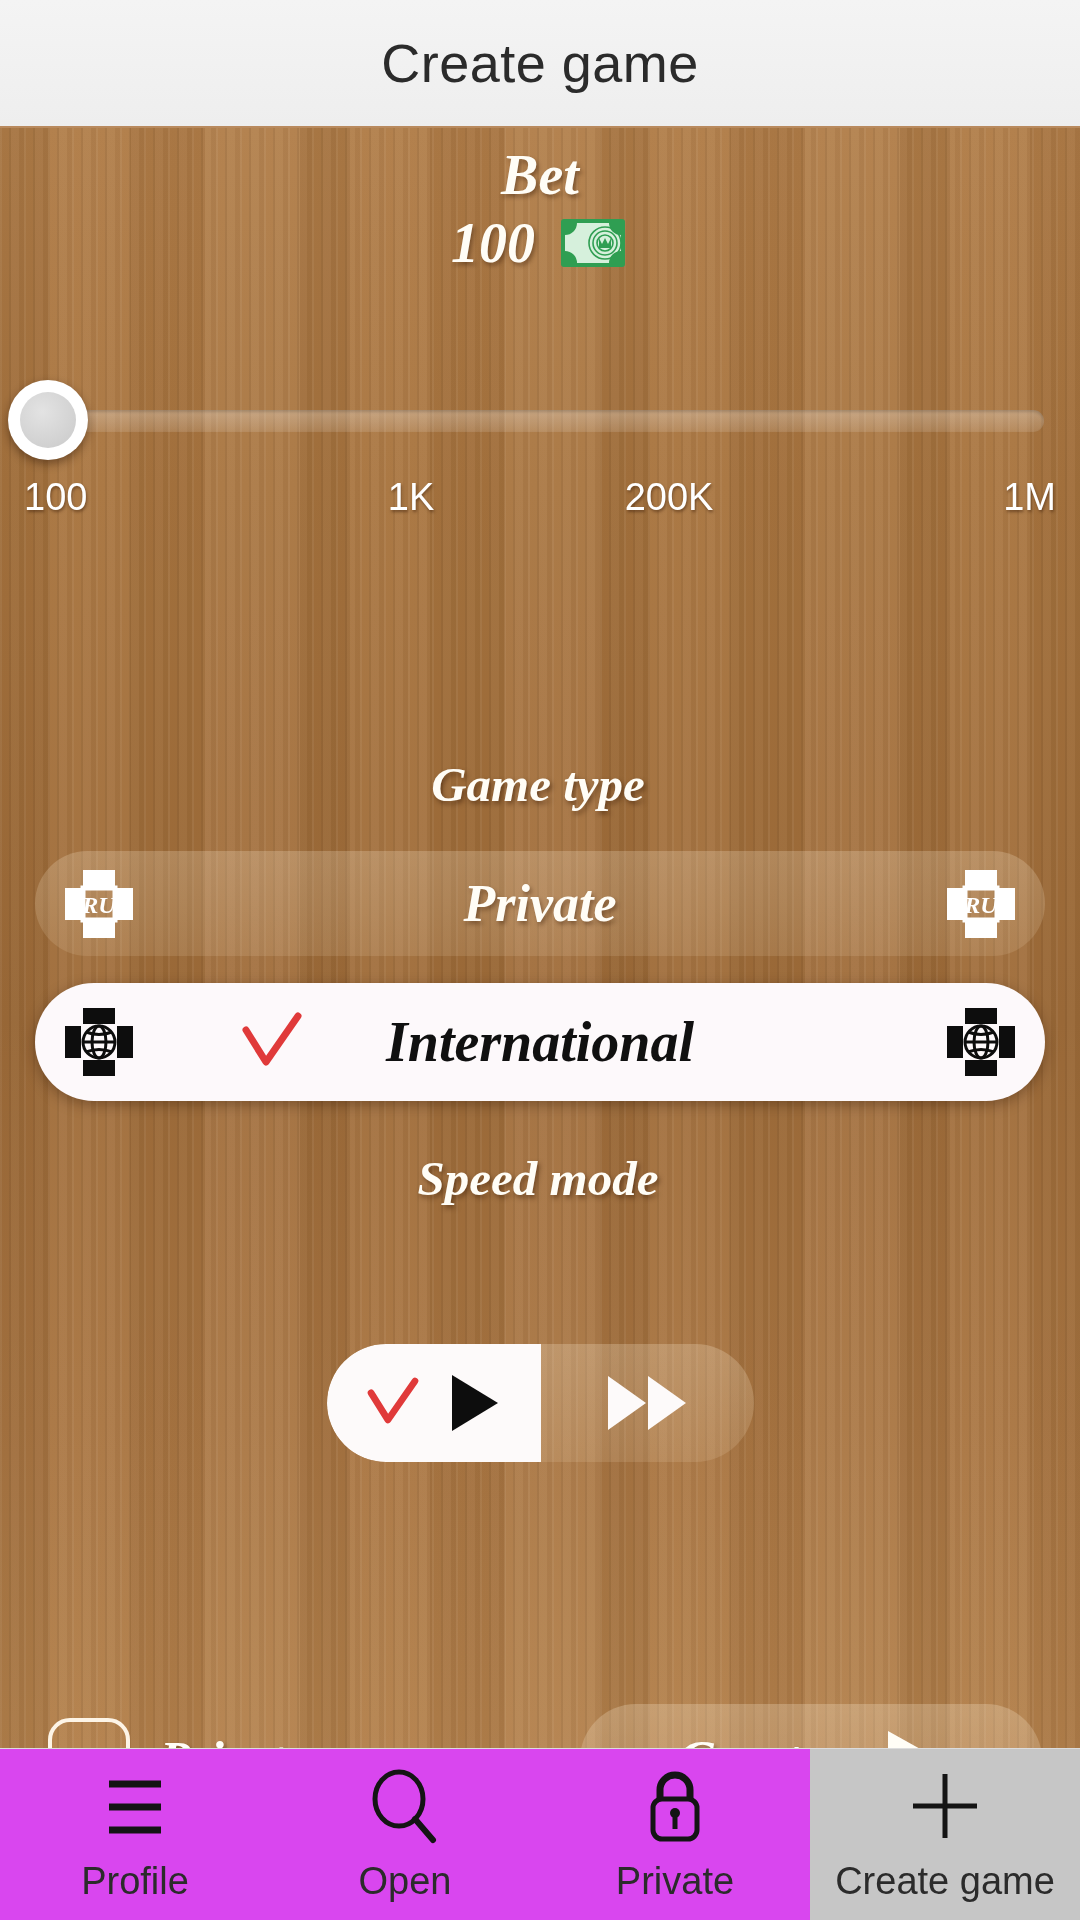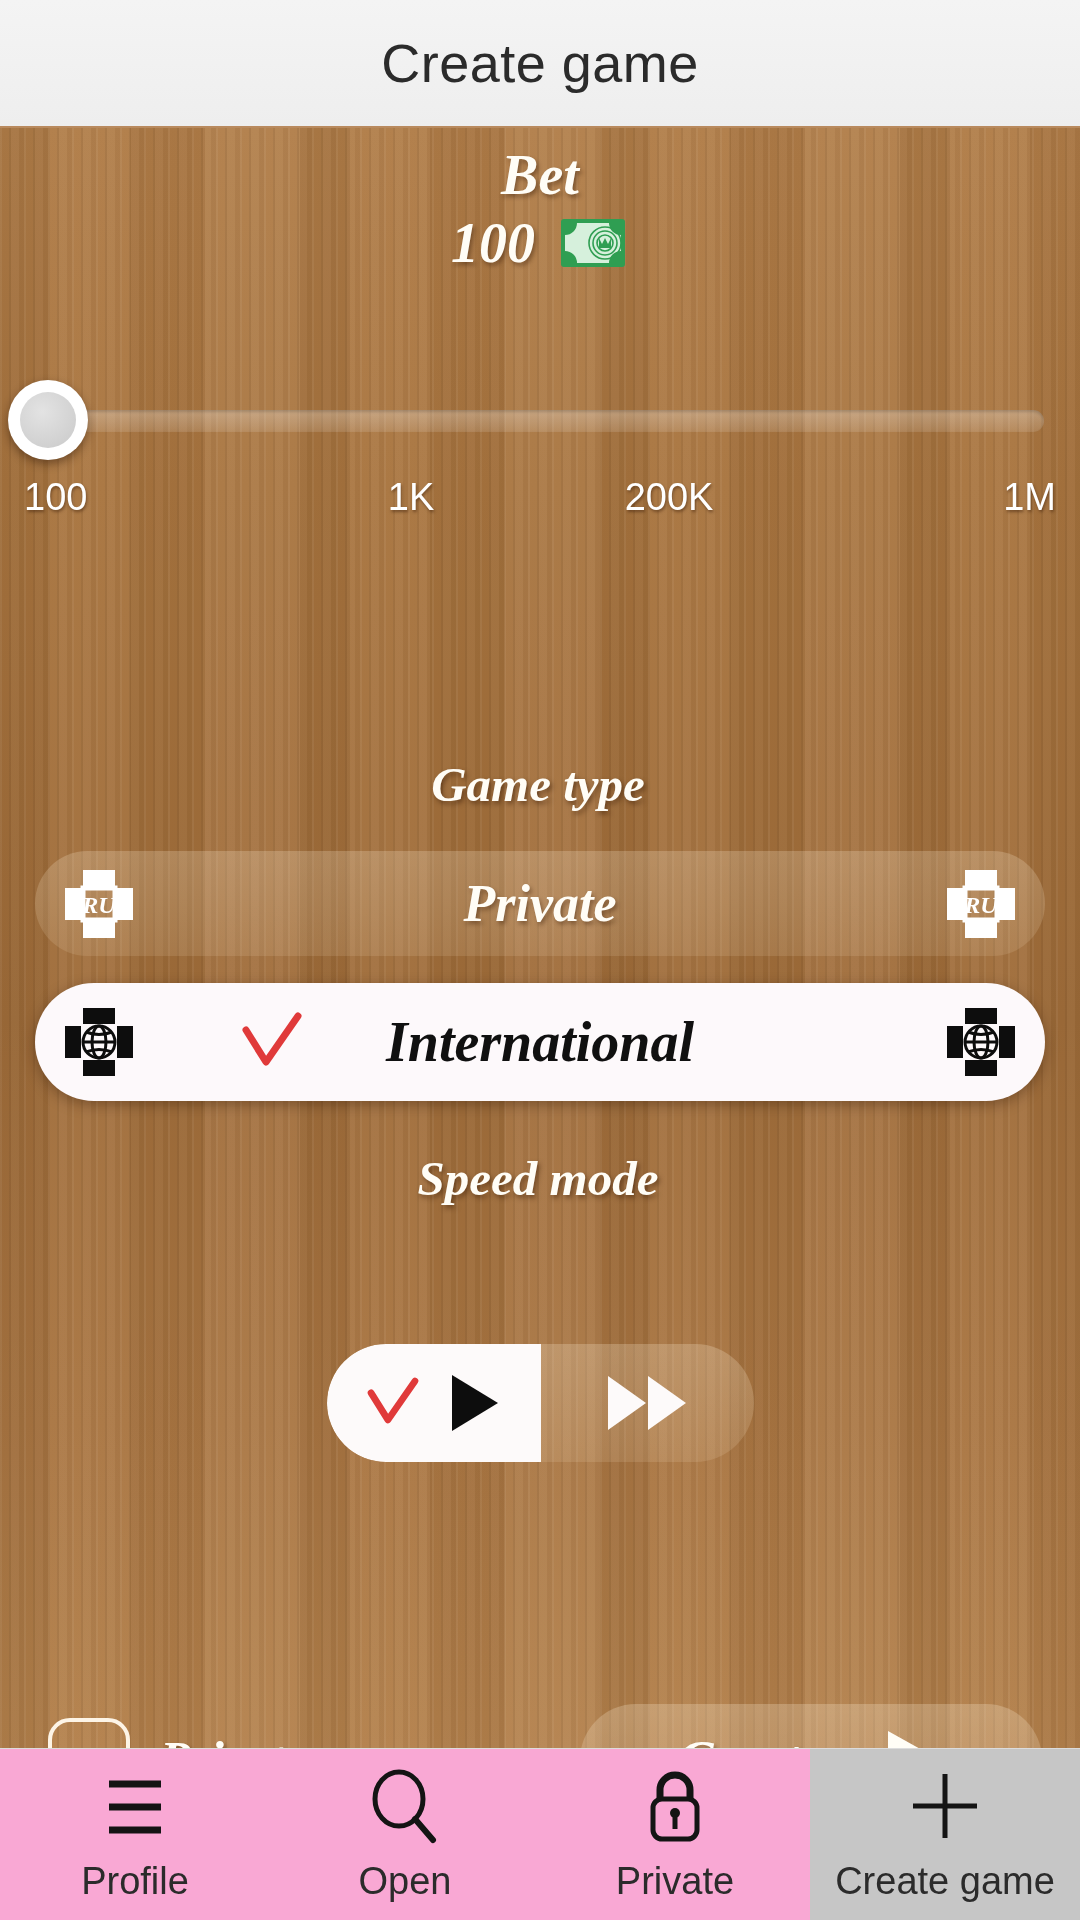--- a/index.html
+++ b/index.html
@@ -173,21 +173,21 @@
 
   
   #bottom-nav {
     flex:0 0 172px; height:172px; width:1080px;
     background:#f6f6f6; display:flex;
     border-top:1px solid #dcdcdc;
   }
   .nav-item {
     flex:1 1 25%; display:flex; flex-direction:column;
     align-items:center; justify-content:center; gap:12px;
-    background:#f9a8d4;
+    background:#d946ef;
   }
   .nav-item.active { background:#c6c6c6; }
   .nav-icon { width:88px; height:82px; display:block; }
   .nav-label { font-size:38px; color:#2b2b2b; }
 </style>
 </head>
 <body>
 
 <div id="app">
 

